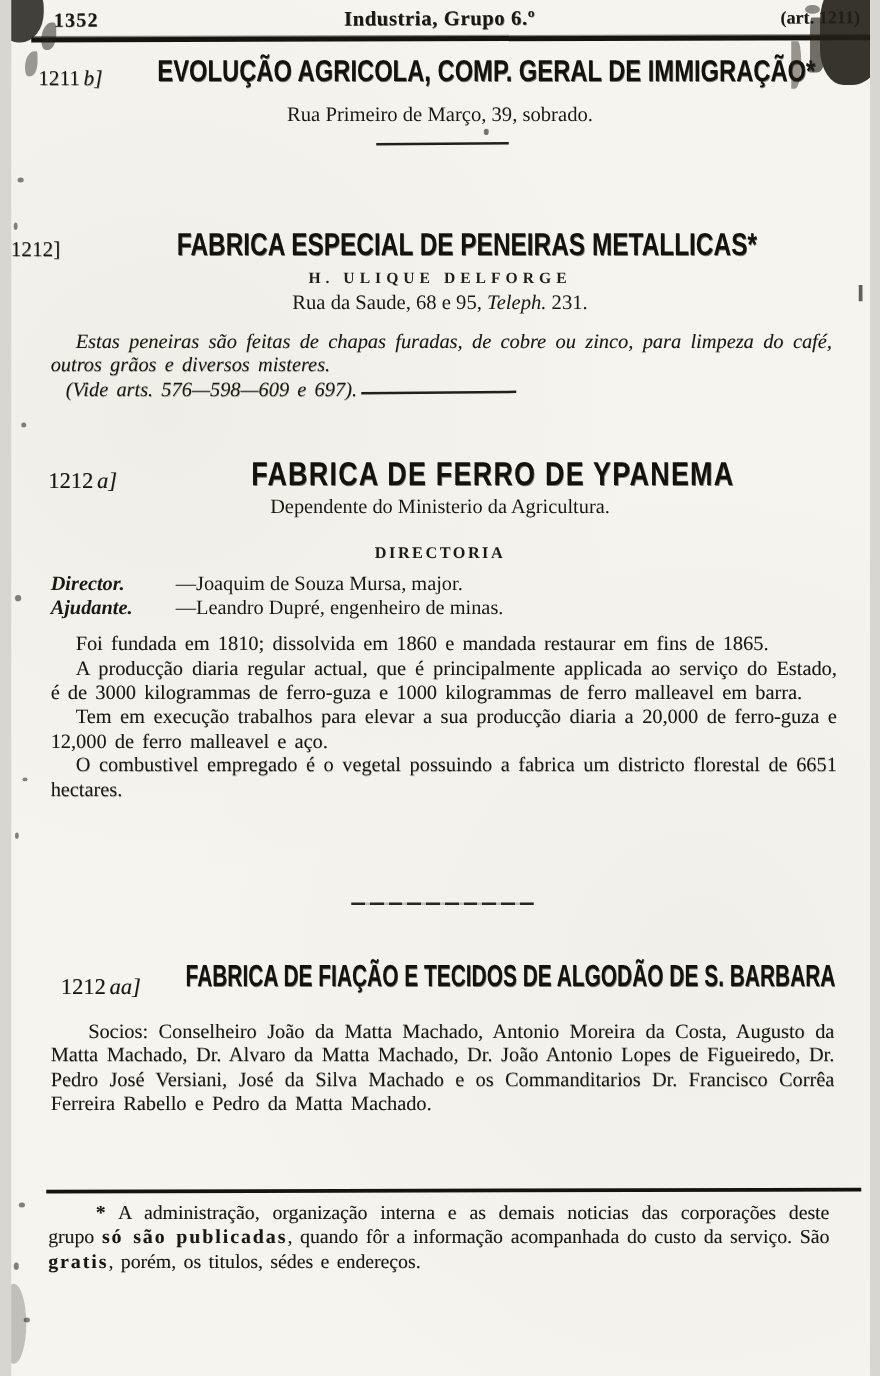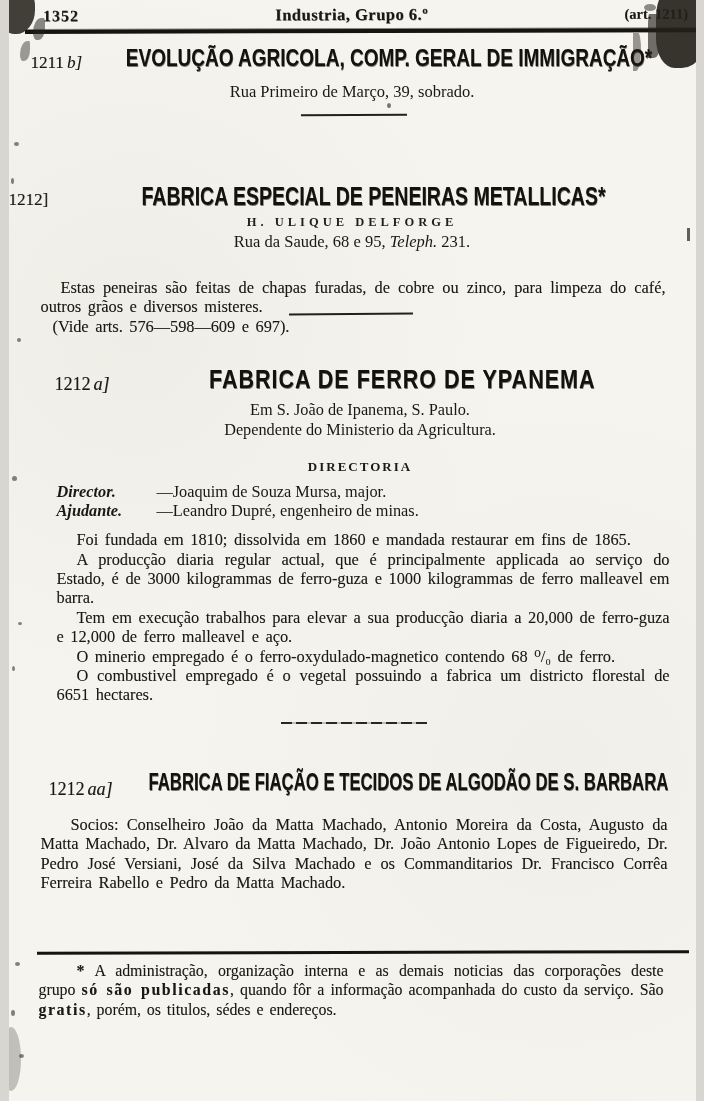--- a/index.html
+++ b/index.html
@@ -84,25 +84,25 @@
   .e2 { top: 186px; left: 0; right: 0; }
   .e2 .entry-head { }
   .e2 .entry-num { padding-top: 4px; }
   .e2 .entry-title { font-size: 21px; }
   .e2 .condensed { transform: scale(0.93, 1.2); }
   .proprietor { margin-top: 5px; font-size: 12.5px; font-weight: bold; letter-spacing: 4px; color: #221f18; }
   .e2-address { margin-top: 2px; font-size: 16.5px; }
 
   .body-text { font-size: 16.3px; line-height: 19.4px; text-align: justify; word-spacing: 2.5px; }
   .body-text p { margin: 0; text-indent: 20px; text-shadow: 0.3px 0.3px 0 rgba(27,24,18,0.3); }
-  .e2-desc { margin: 26px 30px 0 32px; }
+  .e2-desc { margin: 11px 30px 0 32px; font-style: italic; }
   .e2-desc .vide { text-indent: 12px; }
 
   
-  .e3 { top: 368px; left: 16px; right: 0; }
+  .e3 { top: 368px; left: 0; right: 0; }
   .e3 .entry-head { padding-left: 30px; }
   .e3 .entry-num { padding-top: 6px; font-size: 18px; }
   .e3 .entry-title { font-size: 22px; letter-spacing: 1px; }
   .e3 .condensed { transform: scale(0.98, 1.2); }
   .e3-loc { margin-top: 5px; font-size: 16.3px; }
   .e3-dep { margin-top: 0px; font-size: 16.3px; }
   .board-heading {
     margin-top: 19px; text-align: center;
     font-weight: bold; font-size: 13px; letter-spacing: 2px; color: #1d1a14;
   }
@@ -182,38 +182,36 @@
       <p class="vide">(Vide arts. 576—598—609 e 697).</p>
     </div>
   </div>
   <div class="abs divider d2"></div>
 
   <div class="abs e3">
     <div class="entry-head">
       <span class="entry-num"><span>1212</span><span class="it">a]</span></span>
       <span class="entry-title"><span class="condensed">FABRICA DE FERRO DE YPANEMA</span></span>
     </div>
-    <div class="center-line e3-loc">Em S. João de Ipanema, S. Paulo.</div>
     <div class="center-line e3-dep">Dependente do Ministerio da Agricultura.</div>
     <div class="board-heading">DIRECTORIA</div>
     <div class="board">
       <div class="board-row">
         <span class="board-role">Director.</span>
         <span class="board-name">—Joaquim de Souza Mursa, major.</span>
       </div>
       <div class="board-row">
         <span class="board-role">Ajudante.</span>
         <span class="board-name">—Leandro Dupré, engenheiro de minas.</span>
       </div>
     </div>
     <div class="body-text e3-paras">
       <p>Foi fundada em 1810; dissolvida em 1860 e mandada restaurar em fins de 1865.</p>
       <p>A producção diaria regular actual, que é principalmente applicada ao serviço do Estado, é de 3000 kilogrammas de ferro-guza e 1000 kilogrammas de ferro malleavel em barra.</p>
       <p>Tem em execução trabalhos para elevar a sua producção diaria a 20,000 de ferro-guza e 12,000 de ferro malleavel e aço.</p>
-      <p>O minerio empregado é o ferro-oxydulado-magnetico contendo 68 ⁰/₀ de ferro.</p>
       <p>O combustivel empregado é o vegetal possuindo a fabrica um districto florestal de 6651 hectares.</p>
     </div>
   </div>
   <div class="abs d3"></div>
 
   <div class="abs e4">
     <div class="entry-head">
       <span class="entry-num"><span>1212</span><span class="it">aa]</span></span>
       <span class="entry-title"><span class="condensed">FABRICA DE FIAÇÃO E TECIDOS DE ALGODÃO DE S. BARBARA</span></span>
     </div>

